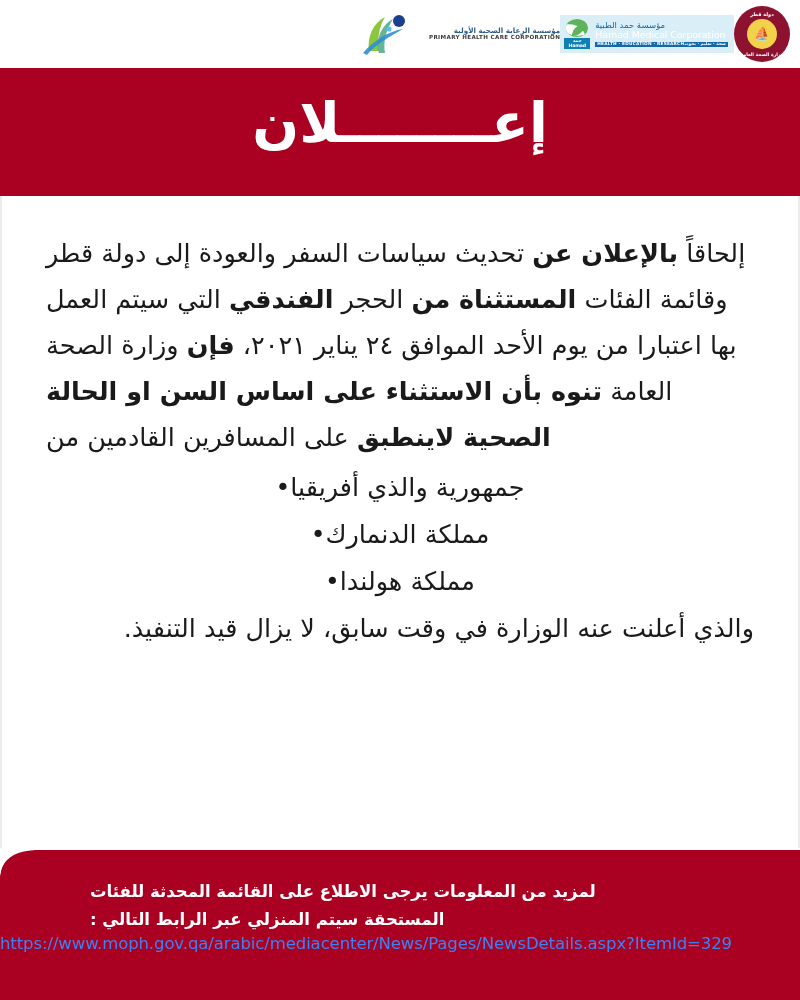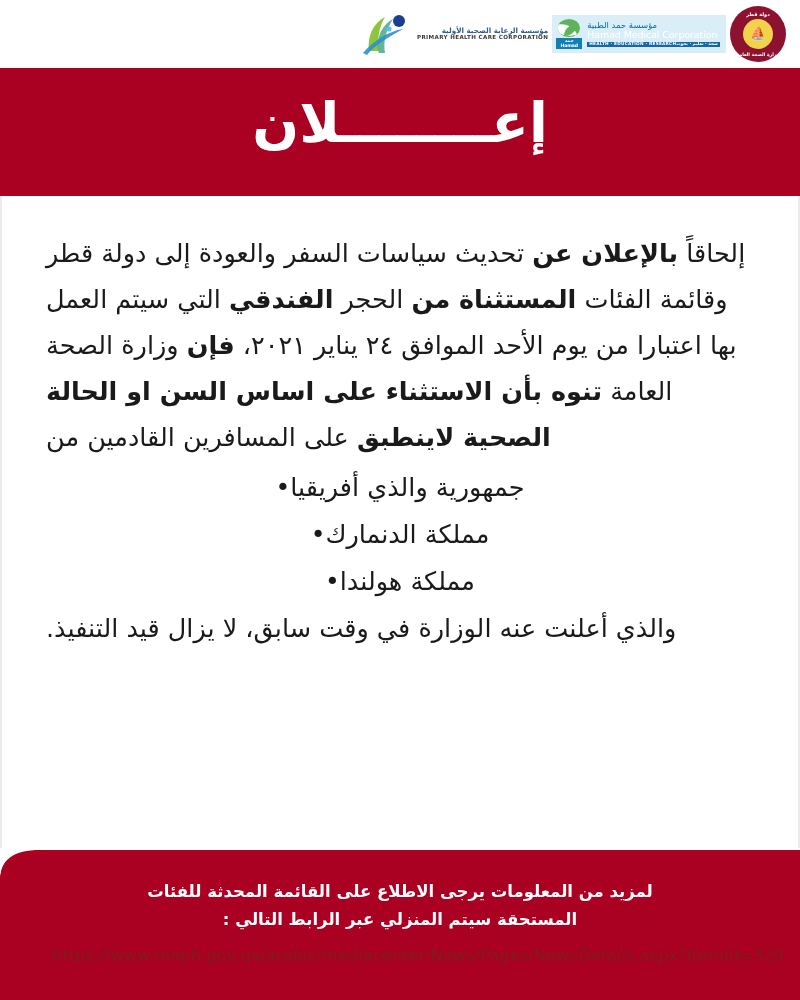--- a/index.html
+++ b/index.html
@@ -37,21 +37,21 @@
     align-items: center;
     justify-content: space-between;
     padding: 0 8px 0 0;
     box-sizing: border-box;
   }
 
   
   .logo-phcc {
     display: flex;
     align-items: center;
-    gap: 6px;
+    gap: 18px;
     margin-left: 14px;
   }
   .phcc-mark { position: relative; width: 52px; height: 46px; }
   .phcc-text { text-align: right; line-height: 1.05; }
   .phcc-ar {
     font-size: 7.2px; font-weight: bold; color: #2f5d8a;
     letter-spacing: 0px; white-space: nowrap;
   }
   .phcc-en {
     font-size: 5.6px; font-weight: bold; color: #3a3a3a;
@@ -182,58 +182,57 @@
   .country-list li {
     font-size: 25.5px;
     line-height: 46px;
     color: #1a1a1a;
     direction: rtl;
   }
   .bullet-dot { font-size: 25px; }
 
   .para-tail {
     direction: rtl;
-    text-align: left;
+    text-align: right;
     color: #1a1a1a;
     font-size: 25.5px;
     line-height: 46px;
     margin: 0;
   }
 
   
   .footer-band {
     position: absolute;
     left: 0; right: 0; bottom: 0; height: 152px;
     overflow: hidden;
     z-index: 4;
   }
   .footer-svg { position: absolute; inset: 0; width: 100%; height: 100%; display: block; }
   .footer-content {
     position: absolute;
     left: 0; right: 0; top: 30px;
-    text-align: center;
+    text-align: left;
     z-index: 5;
   }
   .footer-note {
     direction: rtl;
     color: #ffffff;
     font-size: 16.5px;
     font-weight: bold;
     line-height: 28px;
     padding: 0 90px;
   }
   .footer-url {
-    color: #7f1d1d;
+    color: #3b82f6;
     font-size: 16.5px;
     font-weight: 400;
     direction: ltr;
-    margin-top: 12px;
+    margin-top: 0;
     letter-spacing: -0.1px;
     white-space: nowrap;
-    padding-left: 36px;
   }
 </style>
 </head>
 <body>
 
 <div class="poster">
 
   <div class="header-band">
     <svg class="header-svg" viewBox="0 0 800 196" preserveAspectRatio="none">
       <path d="M0,0 L345,0 C325,0 318,6 306,24 C292,45 272,62 246,66 L0,66 Z" fill="#AA0022"></path>

